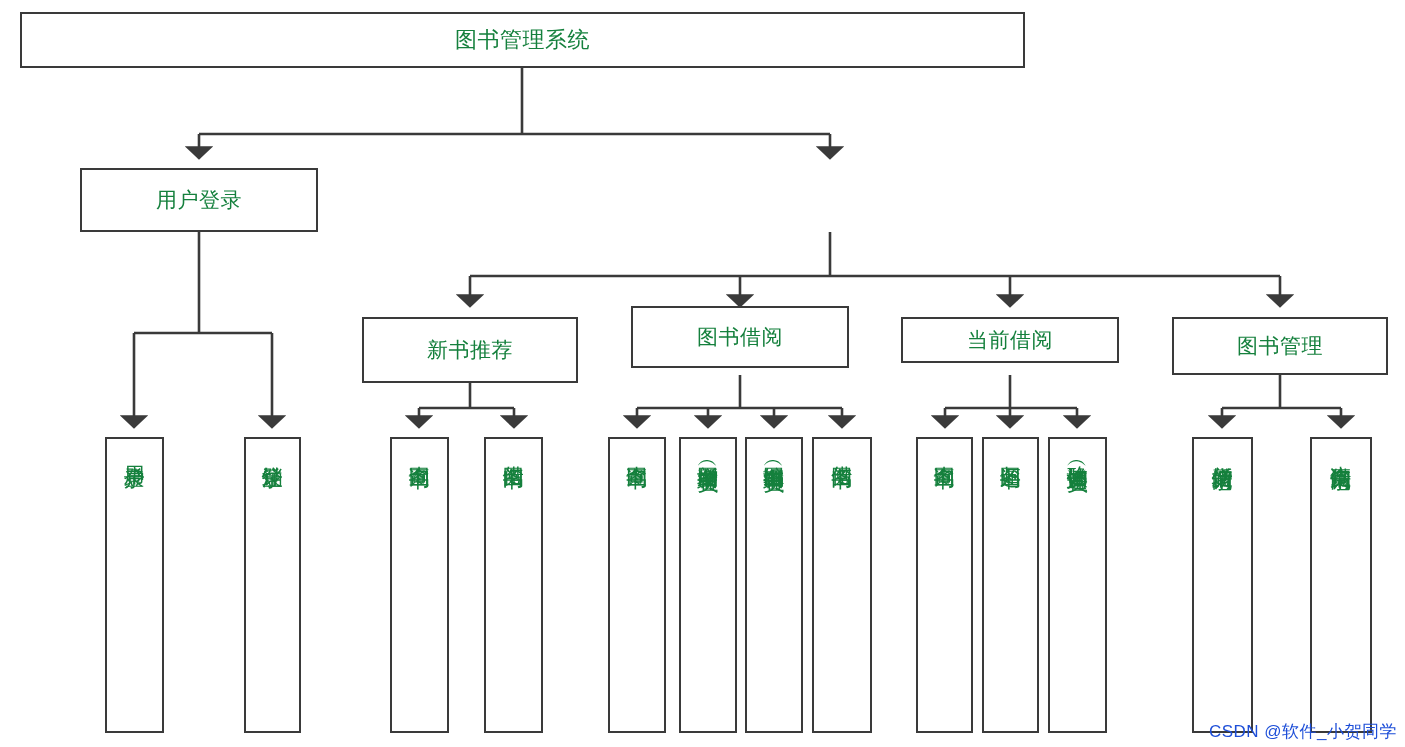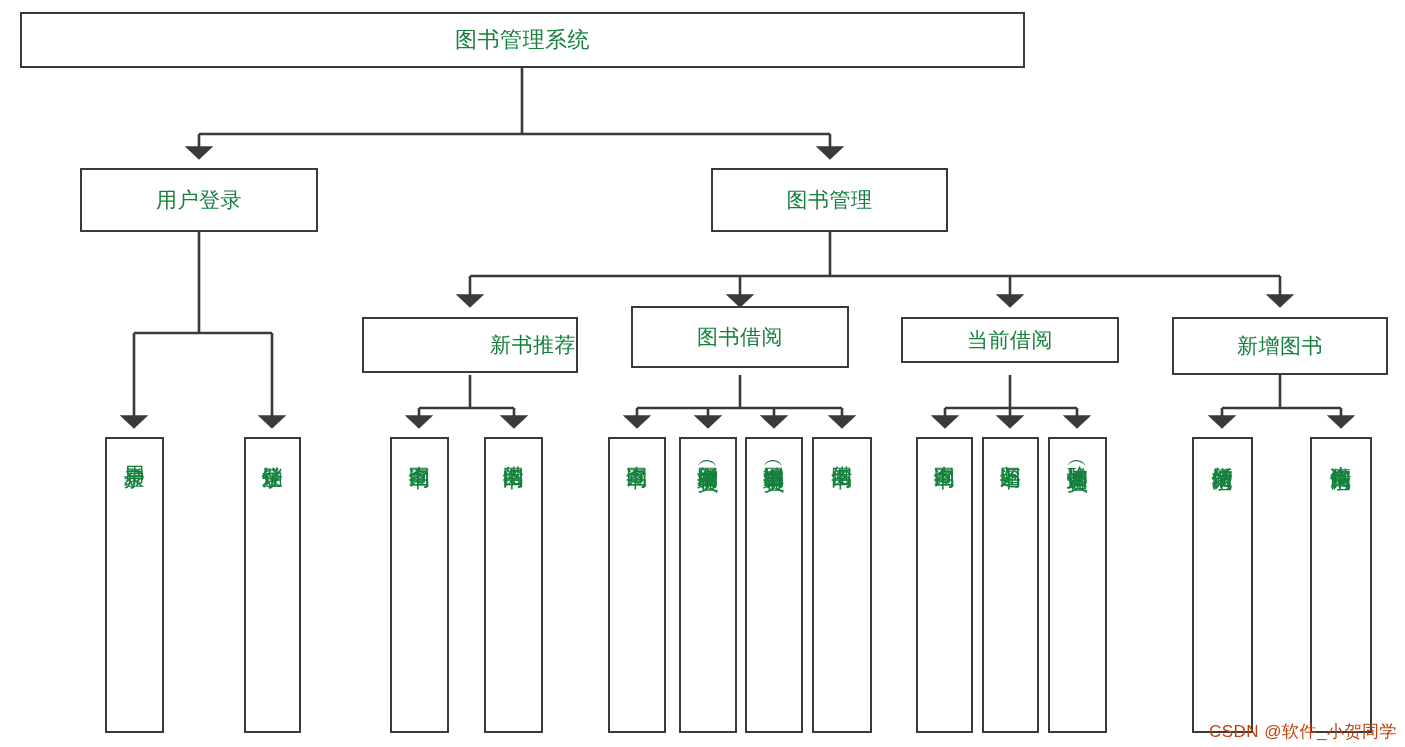--- a/index.html
+++ b/index.html
@@ -58,21 +58,21 @@
     line-height: 1.22;
     letter-spacing: 1px;
     white-space: nowrap;
   }
   .node.root .lbl { font-size: 22px; }
   #watermark {
     position: absolute;
     right: 8px;
     bottom: 4px;
     font-size: 17px;
-    color: #c2410c;
+    color: #1d4ed8;
     white-space: nowrap;
     z-index: 5;
     letter-spacing: 0.5px;
   }
 </style>
 </head>
 <body>
 
 <div id="canvas">
 
@@ -127,35 +127,32 @@
     </g>
   </svg>
 
   <div class="node horiz root" style="left:20px; top:12px; width:1005px; height:56px;">
     <span class="lbl">图书管理系统</span>
   </div>
 
   <div class="node horiz" style="left:80px; top:168px; width:238px; height:64px;">
     <span class="lbl">用户登录</span>
   </div>
-  <div class="node horiz" style="left:711px; top:168px; width:237px; height:64px;">
-    <span class="lbl">图书管理</span>
-  </div>
 
-  <div class="node horiz" style="left:362px; top:317px; width:216px; height:56px;justify-content:flex-end;">
+  <div class="node horiz" style="left:362px; top:317px; width:216px; height:66px;">
     <span class="lbl">新书推荐</span>
   </div>
   <div class="node horiz" style="left:631px; top:306px; width:218px; height:62px;">
     <span class="lbl">图书借阅</span>
   </div>
   <div class="node horiz" style="left:901px; top:317px; width:218px; height:46px;">
     <span class="lbl">当前借阅</span>
   </div>
   <div class="node horiz" style="left:1172px; top:317px; width:216px; height:58px;">
-    <span class="lbl">新增图书</span>
+    <span class="lbl">图书管理</span>
   </div>
 
   <div class="node vert" style="left:105px; top:437px; width:59px; height:296px;">
     <span class="lbl">用户登录</span>
   </div>
   <div class="node vert" style="left:244px; top:437px; width:57px; height:296px;">
     <span class="lbl">注销登录</span>
   </div>
   <div class="node vert" style="left:390px; top:437px; width:59px; height:296px;">
     <span class="lbl">查询图书</span>

